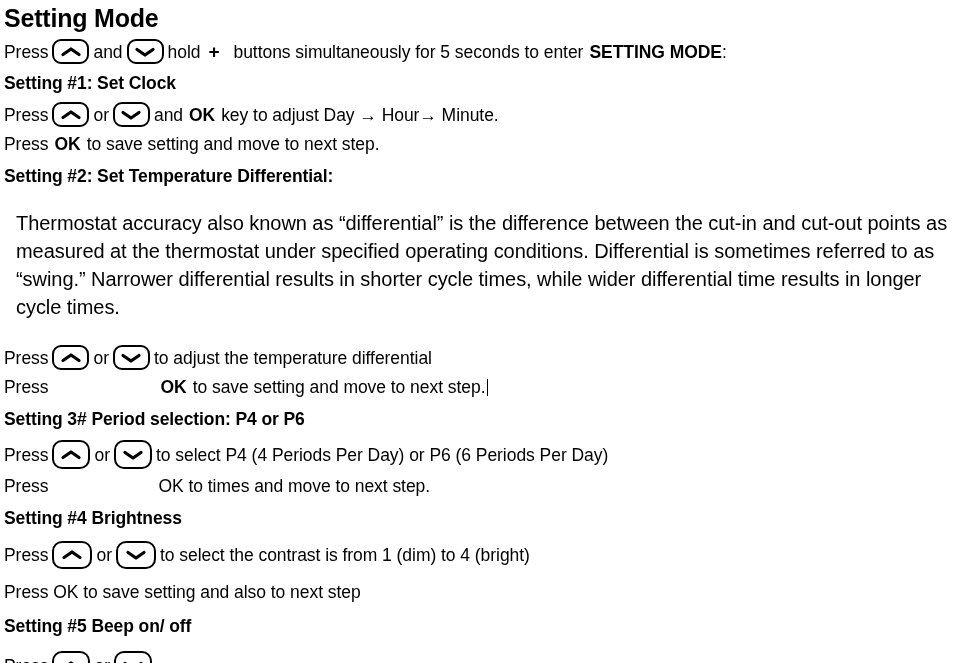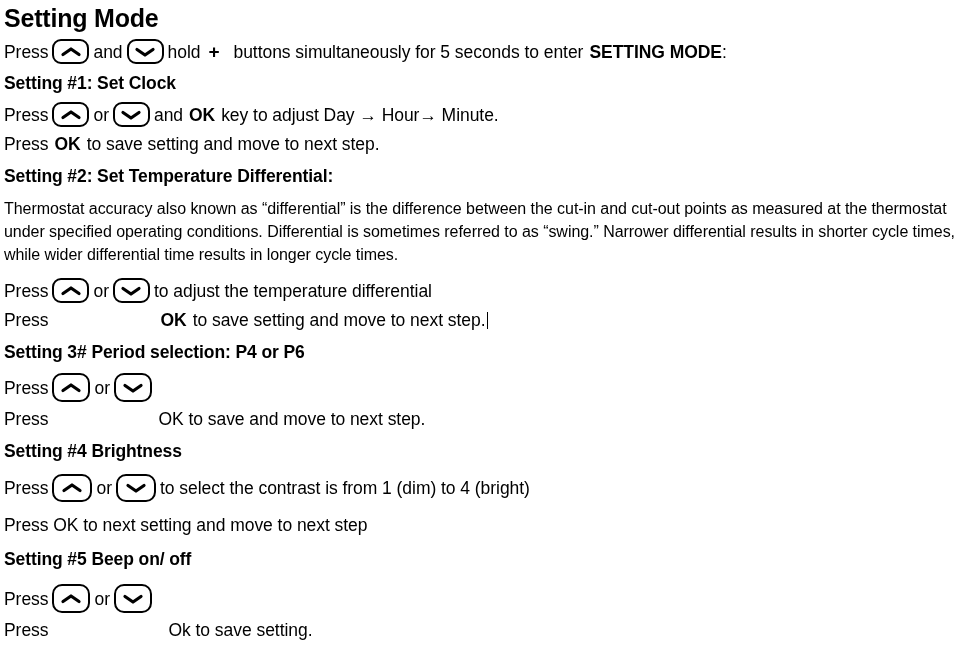--- a/index.html
+++ b/index.html
@@ -36,23 +36,23 @@
   .heading {
     font-size: 17.5px;
     font-weight: bold;
     line-height: 22px;
     margin: 0;
     padding: 0 8px 0 4px;
     letter-spacing: -0.1px;
     font-stretch: condensed;
   }
   .para {
-    font-size: 16px;
-    line-height: 23px;
-    margin: 0;
+    font-size: 20px;
+    line-height: 28px;
+    margin: 12px;
     padding: 0 0 0 4px;
     letter-spacing: -0.05px;
     font-stretch: condensed;
   }
   .line {
     font-size: 17.5px;
     line-height: 22px;
     margin: 0;
     padding: 0 16px 0 4px;
     white-space: nowrap;
@@ -245,28 +245,29 @@
       <svg width="22" height="12" viewBox="0 0 22 12">
           <polyline class="chev" points="3,8.5 11,3 19,8.5"></polyline>
         </svg>
     </span>
     <span class="txt">or</span>
     <span class="key tall">
       <svg width="22" height="12" viewBox="0 0 22 12">
           <polyline class="chev" points="3,3.5 11,9 19,3.5"></polyline>
         </svg>
     </span>
+    <span class="txt">to select P4 (4 Periods Per Day) or P6 (6 Periods Per Day)</span>
   </div>
 
   <div class="sp6"></div>
 
   <div class="line">
     <span class="txt">Press</span>
     <span class="gap-lg2"></span>
-    <span class="txt">OK to save and move to next step.</span>
+    <span class="txt">OK to times and move to next step.</span>
   </div>
 
   <div class="sp10"></div>
 
   <h2 class="heading">Setting #4 Brightness</h2>
   <div class="sp12"></div>
 
   <div class="line">
     <span class="txt">Press</span>
     <span class="key big">
@@ -279,21 +280,21 @@
       <svg width="22" height="12" viewBox="0 0 22 12">
           <polyline class="chev" points="3,3.5 11,9 19,3.5"></polyline>
         </svg>
     </span>
     <span class="txt">to select the contrast is from 1 (dim) to 4 (bright)</span>
   </div>
 
   <div class="sp12"></div>
 
   <div class="line">
-    <span class="txt">Press OK to next setting and move to next step</span>
+    <span class="txt">Press OK to save setting and also to next step</span>
   </div>
 
   <div class="sp12"></div>
 
   <h2 class="heading">Setting #5 Beep on/ off</h2>
   <div class="sp14"></div>
 
   <div class="line">
     <span class="txt">Press</span>
     <span class="key tall">

